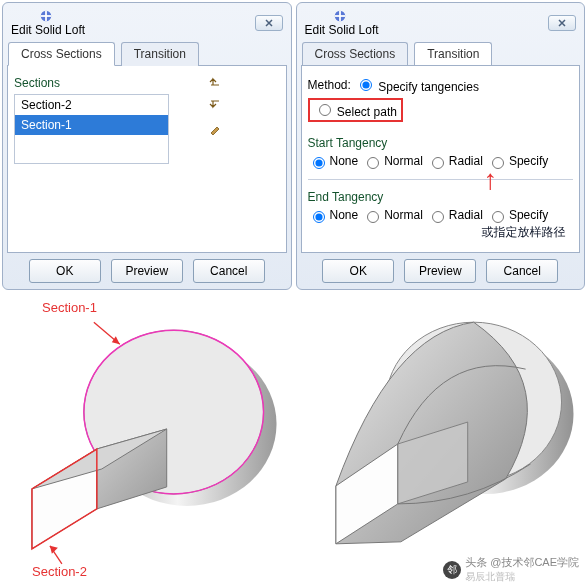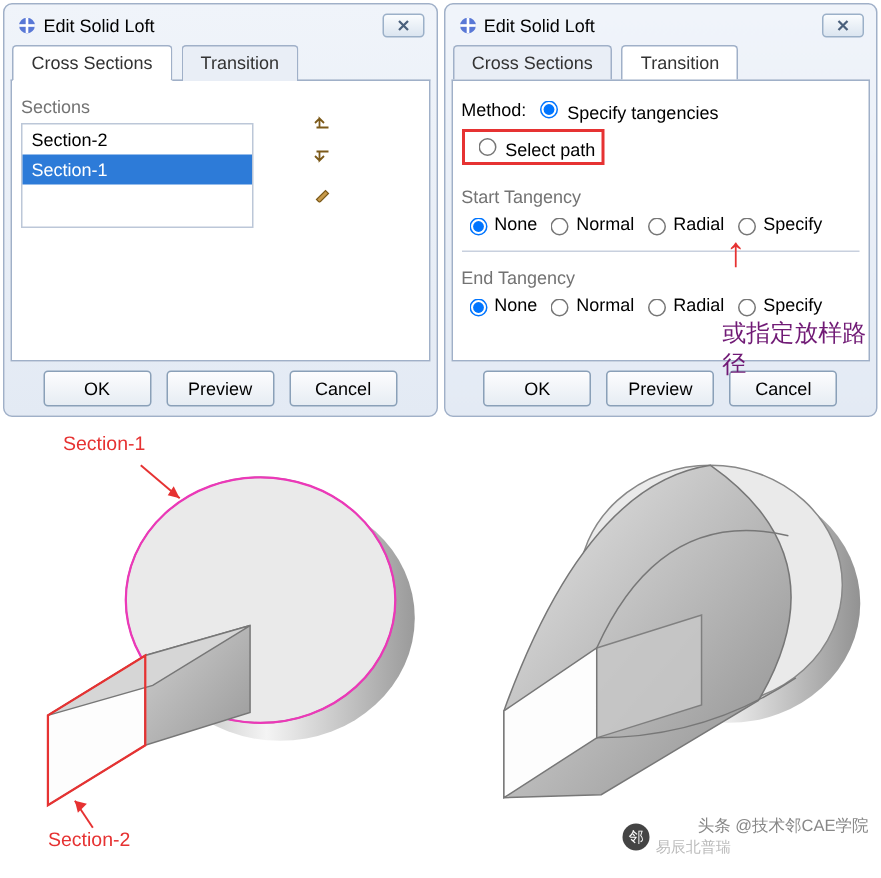--- a/index.html
+++ b/index.html
@@ -26,21 +26,21 @@
     display: flex; align-items: center; justify-content: space-between;
     padding: 2px 4px 4px 4px;
     font-size: 12px;
   }
   .app-icon {
     width: 14px; height: 14px;
     display: inline-flex; align-items: center; justify-content: center;
     margin-right: 4px;
   }
   .app-icon svg { width: 14px; height: 14px; }
-  .title-left { display: flex; align-items: center; }
+  .title-left { display: flex; align-items: center; flex-direction: column; }
   .close-btn {
     width: 28px; height: 16px;
     background: linear-gradient(#fafcfe,#dbe5f0);
     border: 1px solid #9bb0c8; border-radius: 3px;
     display: flex; align-items: center; justify-content: center;
     color: #4a607c; font-size: 10px;
   }
   .tabstrip {
     display: flex;
     border-bottom: 1px solid #a0b0c8;
@@ -63,21 +63,21 @@
     background: #fff;
     border-bottom: 1px solid #fff;
   }
   .panel {
     background: #fff;
     border: 1px solid #a0b0c8;
     padding: 6px;
     margin-top: -5px;
     height: 188px;
   }
-  .group-label { color: #737373; margin: 4px 0; }
+  .group-label { color: #14532d; margin: 4px 0; }
   .sections-box {
     border: 1px solid #bcc7d8;
     height: 70px;
     width: 155px;
   }
   .section-row {
     padding: 3px 6px;
   }
   .section-row.selected {
     background: #2d7bd8; color: #fff;
@@ -106,21 +106,21 @@
   }
   .method-row, .radio-row { display:flex; align-items:center; flex-wrap:wrap; gap:4px; margin:4px 0;}
   .radio-row label { display:flex; align-items:flex-start; gap:2px; }
   .radio-row input[type=radio], .method-row input[type=radio] { width:12px; height:12px; }
   .red-box { border: 2px solid #e63232; padding: 1px 4px; display:inline-flex; align-items:flex-start; gap:2px;}
   .red-arrow {
     position: absolute;
     left: 182px; top: 100px; color:#e63232; font-size:28px; line-height:1; font-weight:bold;
   }
   .red-text {
-    color:#701a75; position:absolute; left:180px; top:158px; font-size:16px;
+    color:#0f172a; position:absolute; left:180px; top:158px; font-size:12px;
   }
   .sep { height:1px; background:#c8d0de; margin:6px 0;}
   .bottom-row { display:flex; }
   .scene {
     flex:1; margin:2px; height:296px; position:relative; overflow:hidden;
   }
   .label-s1, .label-s2 { position:absolute; color:#e63232; font-size:13px; }
   .label-s1 { left:40px; top:6px; }
   .label-s2 { left:30px; top:270px; }
   .watermark {
@@ -334,18 +334,18 @@
 
       <path d="M 40 250 L 40 192 Q 95 40 178 28 L 178 28 Q 266 90 210 185 L 105 248 Z" fill="url(#loft)" stroke="#777"></path>
       <polygon points="40,250 40,192 102,150 102,210" fill="#fdfdfd" stroke="#777"></polygon>
       <polygon points="102,150 172,128 172,188 102,210" fill="#c8c8c8" stroke="#777" opacity="0.85"></polygon>
       <path d="M 102 150 Q 145 55 230 75" fill="none" stroke="#777"></path>
       <path d="M 102 210 Q 175 210 235 170" fill="none" stroke="#777"></path>
     </svg>
     <div class="watermark">
       <span class="wm-circle">邻</span>
       <div>
-        <div style="color:#888;margin-left:28px;">头条 @技术邻CAE学院</div>
+        <div style="color:#888;">头条 @技术邻CAE学院</div>
         <div style="color:#bbb;font-size:10px;">易辰北普瑞</div>
       </div>
     </div>
   </div>
 </div>
 
 </body></html>

